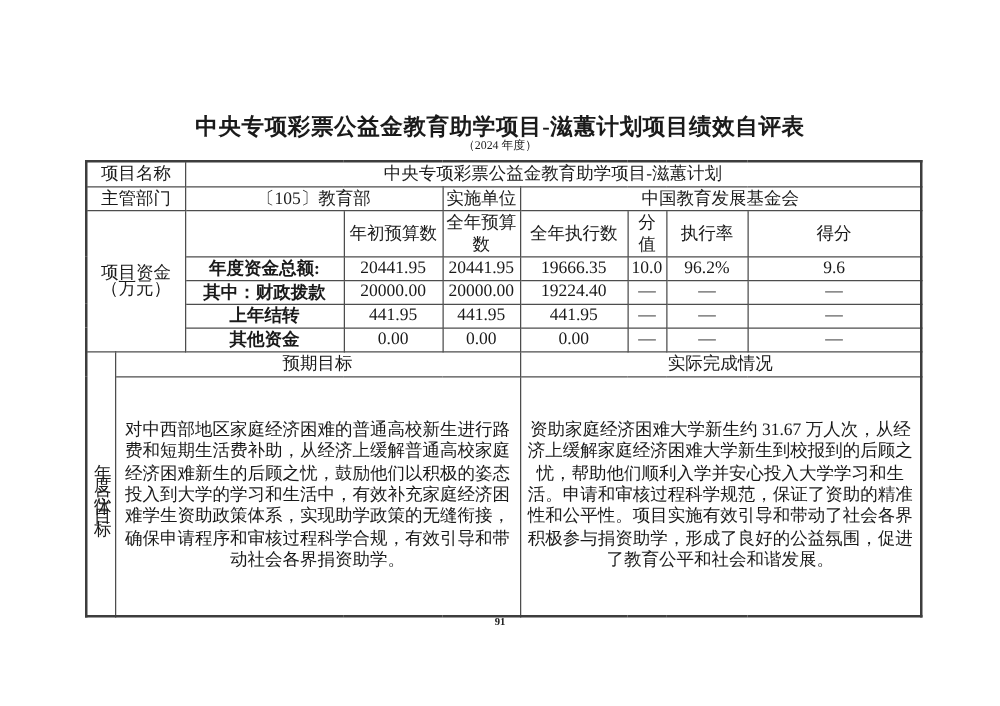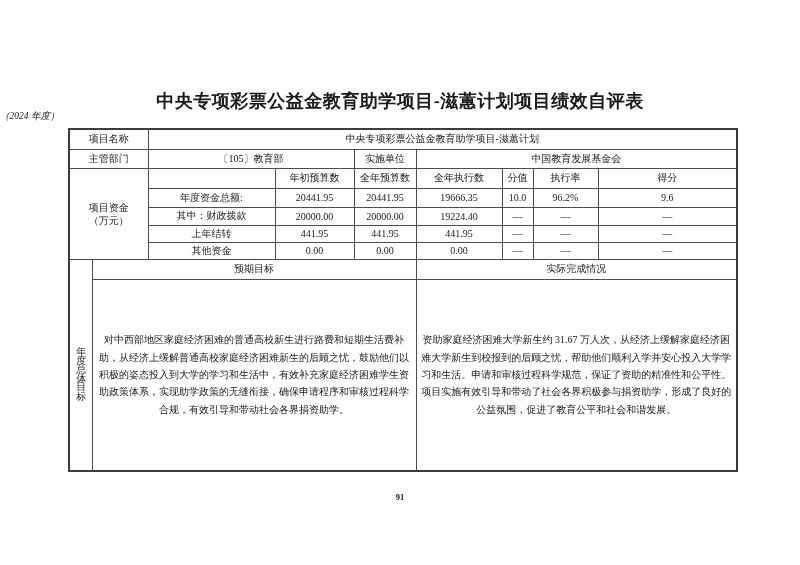--- a/index.html
+++ b/index.html
@@ -14,46 +14,45 @@
     position: absolute;
     top: 89px; left: 0; width: 800px;
     text-align: center;
     font-size: 18px;
     font-weight: bold;
     letter-spacing: 0.5px;
   }
   .subtitle {
     position: absolute;
     top: 110px; left: 0; width: 800px;
-    text-align: left;
+    text-align: center;
     font-size: 9.5px;
-    font-style: italic;
   }
   table.main {
     position: absolute;
     top: 128px; left: 68px;
     width: 668px;
     border-collapse: collapse;
     table-layout: fixed;
     border: 2px solid #3d3d3d;
   }
   table.main td {
     border: 1px solid #4d4d4d;
-    font-size: 10px;
+    font-size: 14px;
     text-align: center;
     vertical-align: middle;
     padding: 0 2px;
     overflow: hidden;
   }
   tr.h20 { height: 20px; }
   tr.h19 { height: 19px; }
   tr.h18 { height: 18px; }
   tr.h17 { height: 17px; }
   tr.h192 { height: 192px; padding-left: 15px; }
-  td.rlab { text-align: right; padding-right: 7px; }
+  td.rlab { text-align: right; padding-right: 7px; font-weight: bold; }
   td.para {
     vertical-align: top;
     text-align: justify;
     padding: 3px 4px 0 5px;
     line-height: 17.4px;
     font-size: 9.5px;
   }
   .vlabel {
     writing-mode: vertical-lr;
     text-orientation: upright;

